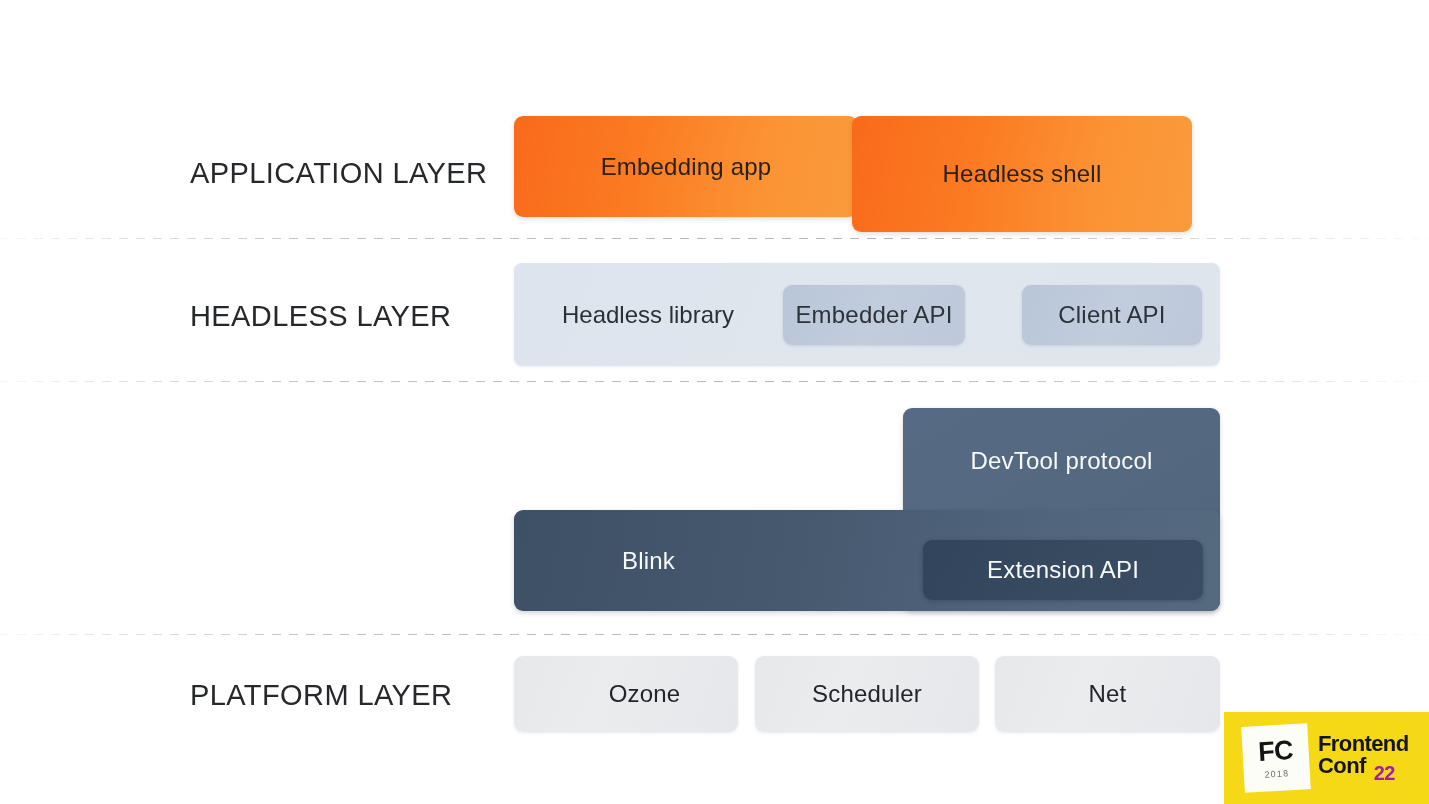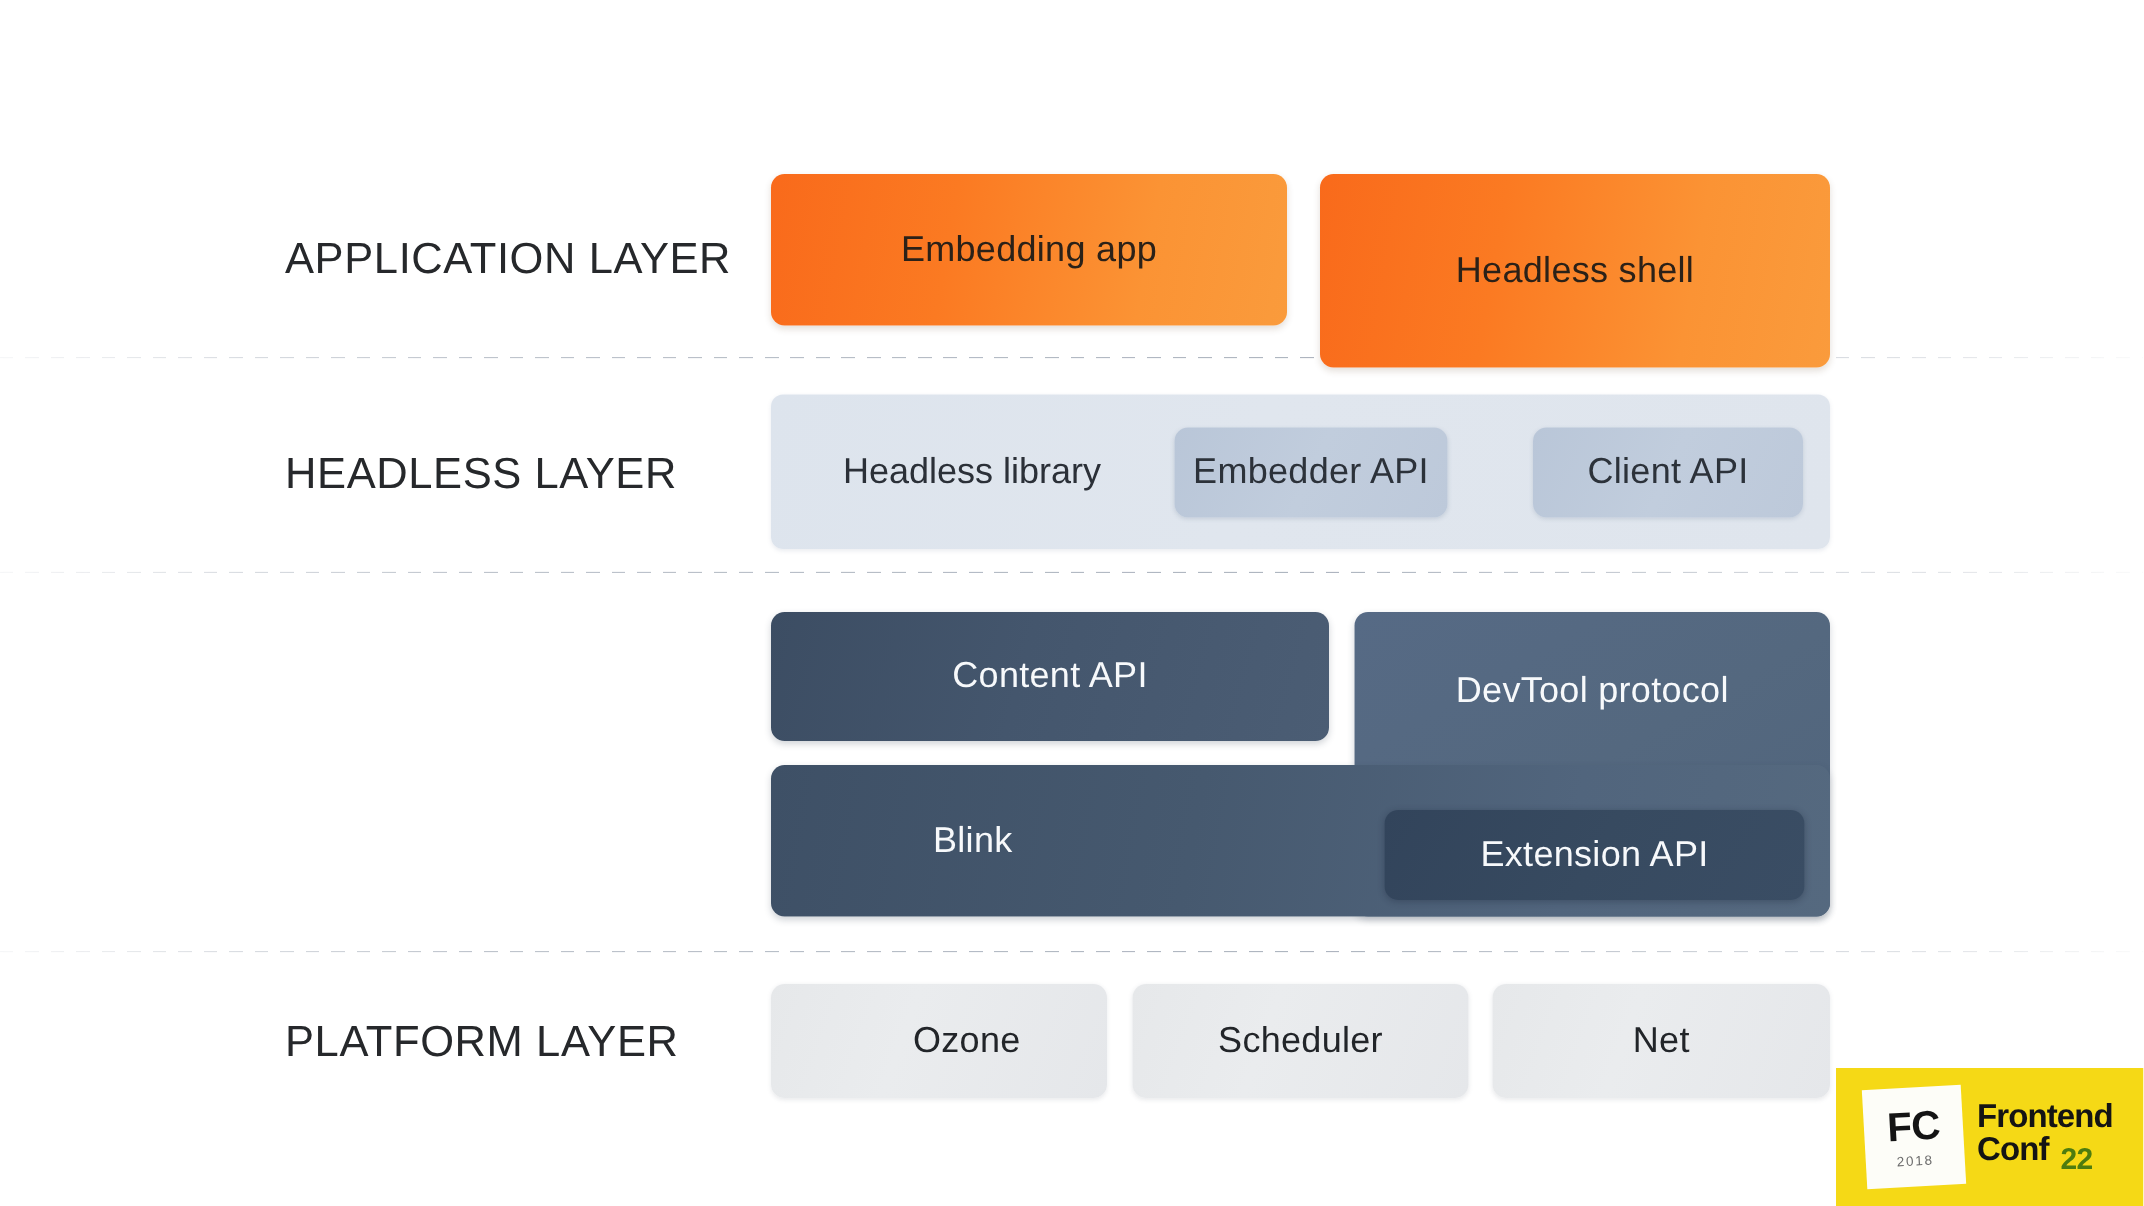--- a/index.html
+++ b/index.html
@@ -78,21 +78,21 @@
     letter-spacing: 0.2px;
   }
 
   
   .app-box {
     background: linear-gradient(100deg, #f96a1b 0%, #fb7a22 35%, #fb9334 72%, #fa9b3c 100%);
     box-shadow: 0 2px 5px rgba(80,50,20,0.16);
   }
   .app-box .box-label { color: #2b2118; }
   #box-embedding-app { left: 514px; top: 116px; width: 344px; height: 101px; }
-  #box-headless-shell { left: 880px; top: 116px; width: 340px; height: 129px; }
+  #box-headless-shell { left: 852px; top: 116px; width: 340px; height: 116px; }
 
   
   #headless-container {
     position: absolute;
     left: 514px; top: 263px;
     width: 706px; height: 103px;
     background: linear-gradient(110deg, #dde4ed 0%, #e0e6ee 45%, #dfe5ed 100%);
     border-radius: 8px;
     box-shadow: 0 1px 3px rgba(90,110,140,0.13);
   }
@@ -196,21 +196,21 @@
     color: #141414;
     letter-spacing: -0.6px;
   }
   #logo-conf-row {
     display: flex;
     align-items: flex-end;
   }
   #logo-edition {
     font-size: 20px;
     font-weight: 700;
-    color: #4d7c0f;
+    color: #a21caf;
     margin-left: 8px;
     position: relative;
     top: 6px;
     letter-spacing: -0.5px;
   }
 </style>
 </head>
 <body>
 
 <div id="slide">
@@ -238,23 +238,20 @@
   </div>
   <div class="box headless-inner" id="box-client-api">
     <span class="box-label">Client API</span>
   </div>
 
   <div class="box content-box" id="box-devtool-protocol">
     <span class="box-label">DevTool protocol</span>
   </div>
   <div class="box content-box" id="box-blink">
     <span class="box-label">Blink</span>
-  </div>
-  <div class="box content-box" id="box-content-api">
-    <span class="box-label">Content API</span>
   </div>
   <div class="box content-box" id="box-extension-api">
     <span class="box-label">Extension API</span>
   </div>
 
   <div class="box platform-box" id="box-ozone">
     <span class="box-label">Ozone</span>
   </div>
   <div class="box platform-box" id="box-scheduler">
     <span class="box-label">Scheduler</span>

